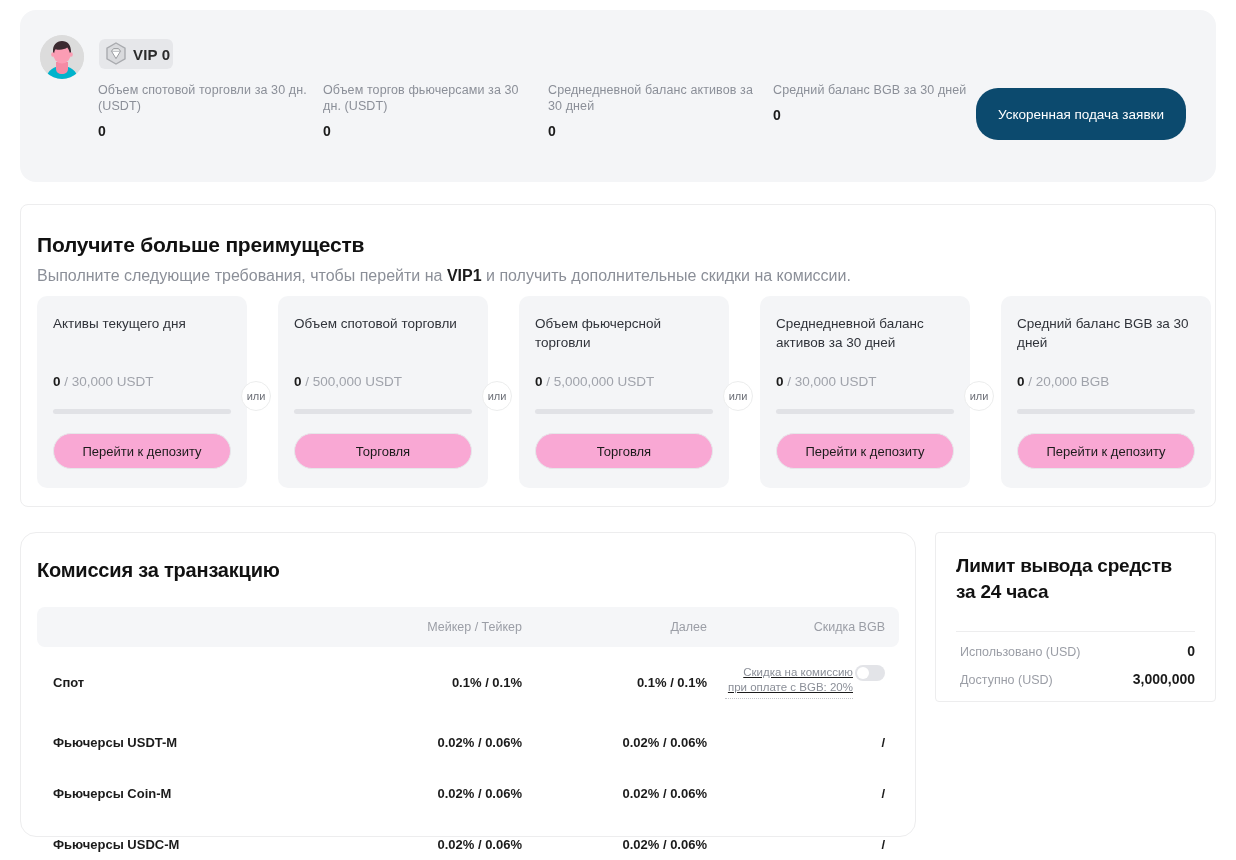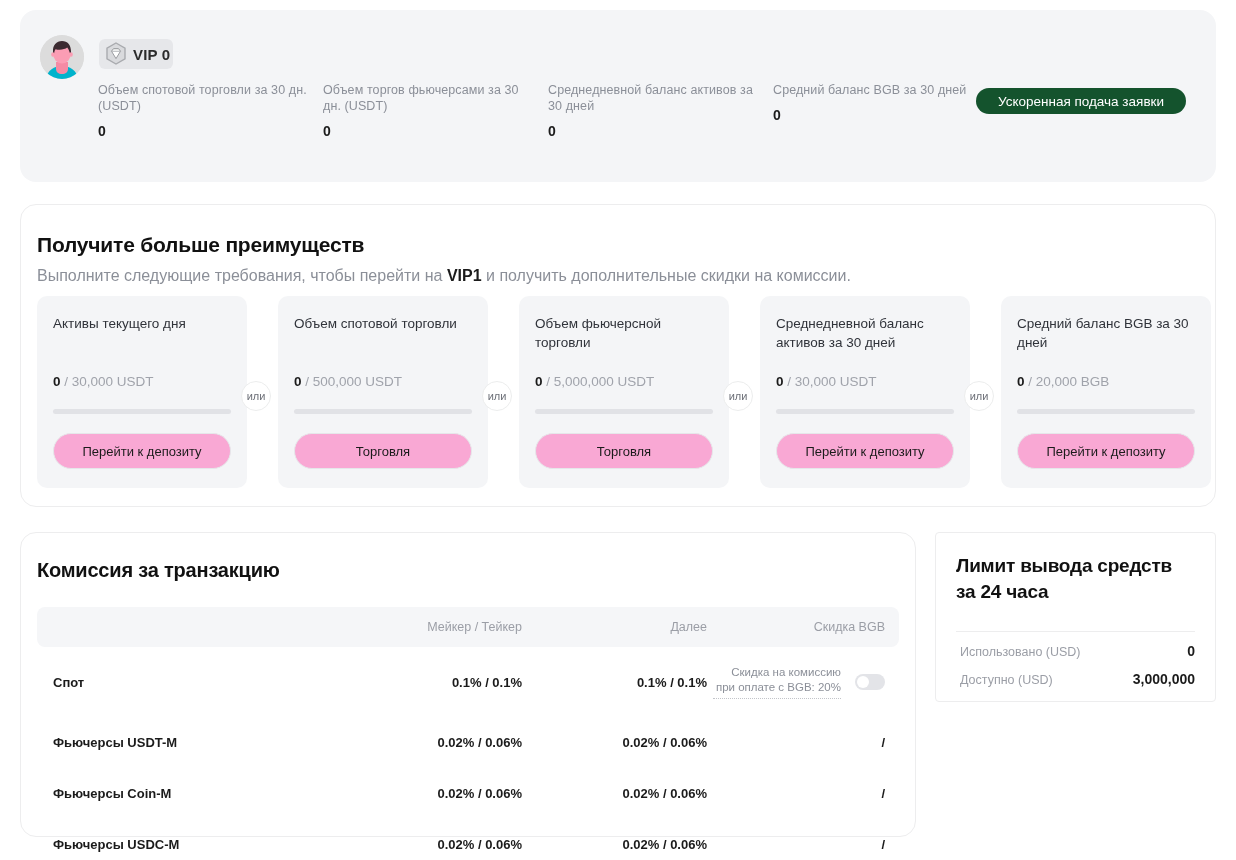--- a/index.html
+++ b/index.html
@@ -43,32 +43,32 @@
   .stat { width: 228px; padding-right: 16px; }
   .stat-label {
     font-size: 12.5px; color: #8b8f98; line-height: 16px; letter-spacing: .1px;
   }
   .stat-value {
     margin-top: 9px; font-size: 14px; font-weight: bold; color: #1b1b1b;
   }
 
   .fast-apply-btn {
     position: absolute; right: 30px; top: 78px;
-    height: 26px; padding: 0 22px;
-    background: #14532d; color: #ffffff;
+    height: 52px; padding: 0 22px;
+    background: #0c4a6e; color: #ffffff;
     border: none; border-radius: 22px;
     font-family: inherit; font-size: 13.5px; font-weight: 500;
     cursor: pointer; white-space: nowrap;
   }
 
   
   .benefits-card {
     position: absolute; left: 20px; top: 204px;
     width: 1196px; height: 303px;
-    background: #ffffff; border: 1px solid #ededee; border-radius: 16px;
+    background: #ffffff; border: 1px solid #ededee; border-radius: 8px;
   }
   .benefits-title {
     position: absolute; left: 16px; top: 28px;
     font-size: 21px; font-weight: bold; color: #111; letter-spacing: -.2px;
   }
   .benefits-sub {
     position: absolute; left: 16px; top: 62px;
     font-size: 16px; color: #8b8f98;
   }
   .benefits-sub b { color: #1b1b1b; font-weight: bold; }
@@ -133,21 +133,21 @@
     font-size: 13px; padding: 18px 0; text-align: right; vertical-align: middle;
   }
   .fee-table tbody td.col-name {
     text-align: left; font-weight: bold; color: #1b1b1b; padding-left: 16px;
   }
   .fee-table tbody td.col-val { font-weight: bold; color: #1b1b1b; }
   .fee-table tbody td.col-bgb { padding-right: 14px; font-weight: bold; }
   .col-w1 { width: 300px; } .col-w2 { width: 185px; }
   .col-w3 { width: 185px; } .col-w4 { width: 192px; }
 
-  .bgb-cell { display: flex; align-items: center; justify-content: flex-end; gap: 14px; }
+  .bgb-cell { display: flex; align-items: flex-start; justify-content: flex-end; gap: 2px; text-decoration: underline; }
   .bgb-note {
     font-size: 11.5px; color: #8b8f98; font-weight: normal;
     line-height: 15px; text-align: right; max-width: 128px;
     border-bottom: 1px dotted #c2c4c9; padding-bottom: 3px;
   }
   .toggle {
     width: 30px; height: 16px; border-radius: 9px;
     background: #e3e4e8; position: relative; flex: none; cursor: pointer;
   }
   .toggle .knob {

